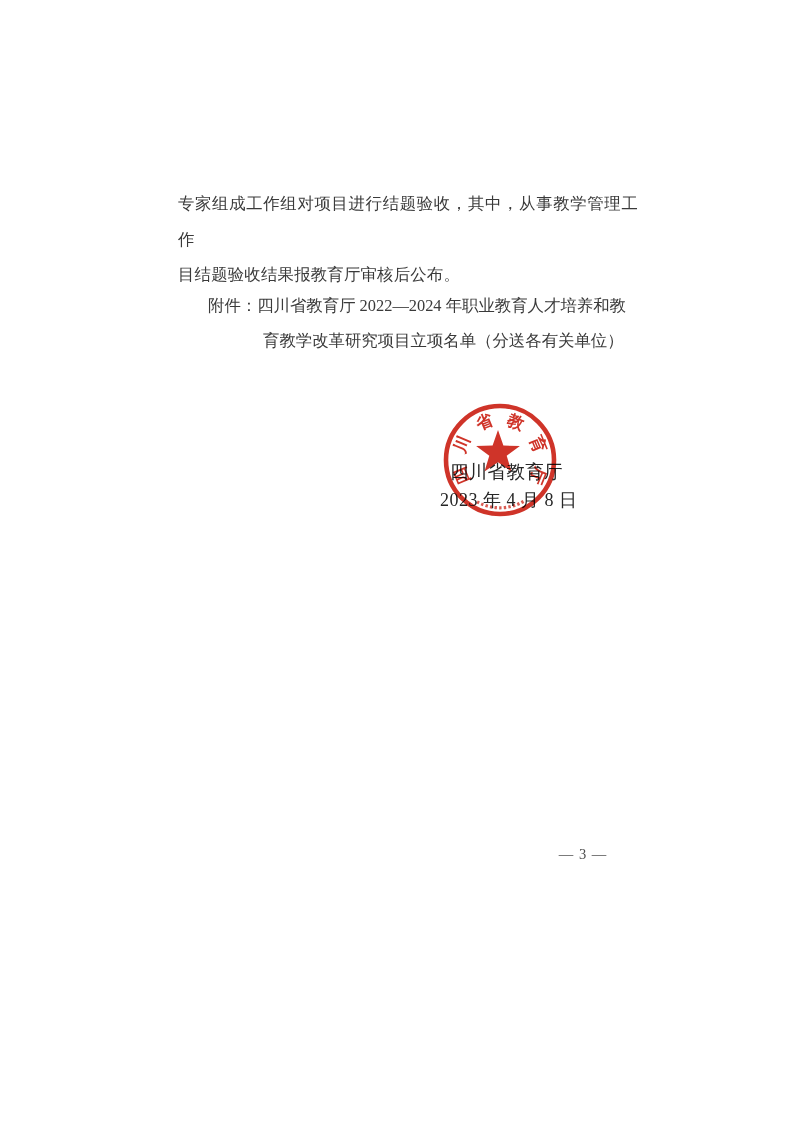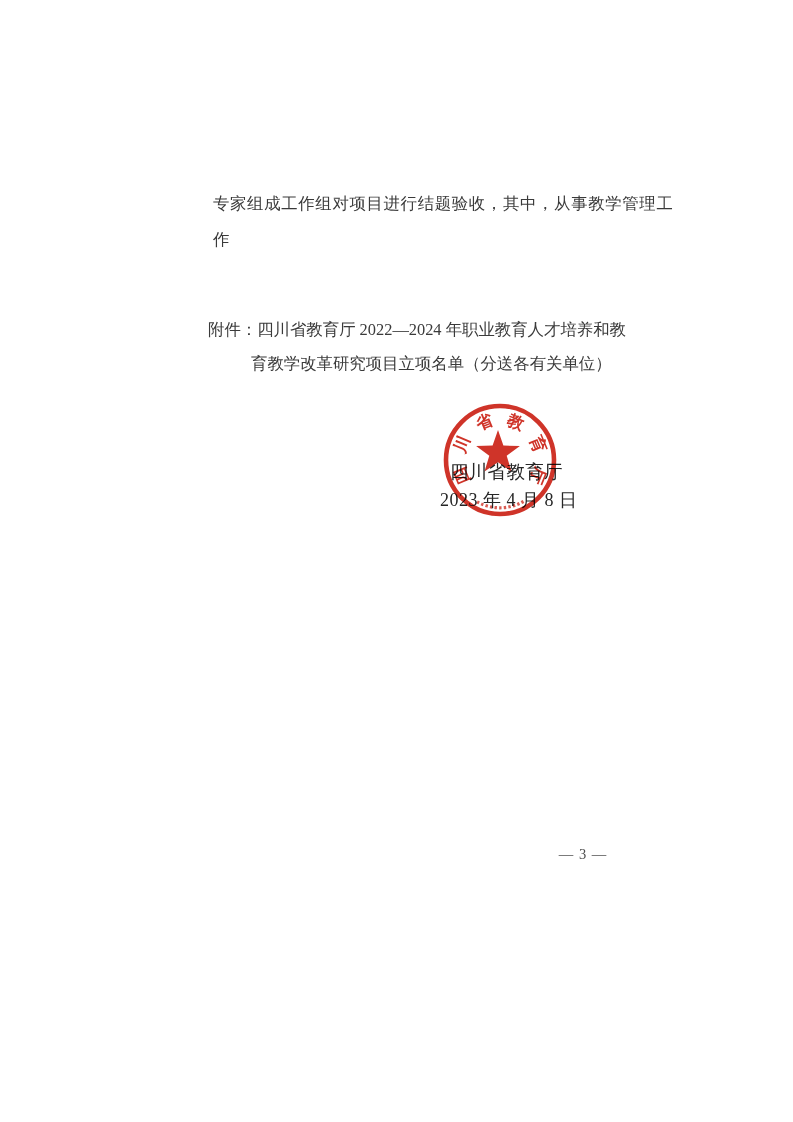--- a/index.html
+++ b/index.html
@@ -12,32 +12,31 @@
     font-family:"Liberation Serif","DejaVu Serif",serif;
     color:#3a3a3a;
   }
   .bodytext{
     position:absolute;
     left:178px;top:186px;
     width:460px;
     font-size:16.4px;
     line-height:35.5px;
     letter-spacing:0.2px;
-    margin-left:35px;
   }
   .bodytext .line{white-space:nowrap;}
   .bodytext .line.just{text-align:justify;text-align-last:justify;white-space:normal;}
   .attachment{
     position:absolute;
-    left:208px;top:312px;
+    left:208px;top:288px;
     width:440px;
     font-size:16.4px;
     line-height:35px;
   }
-  .attachment .att-line2{margin-left:43px;font-family:Liberation Mono, monospace;}
+  .attachment .att-line2{margin-left:55px;}
   .seal{
     position:absolute;
     left:441px;top:398px;
     width:120px;height:128px;
     mix-blend-mode:multiply;
     opacity:0.93;
   }
   .issuer{
     position:absolute;
     left:450px;top:462px;
@@ -69,20 +68,21 @@
     font-weight:bold;
   }
 </style>
 </head>
 <body>
 
 <div class="page">
 
   <div class="bodytext">
     <div class="line just">专家组成工作组对项目进行结题验收，其中，从事教学管理工作</div>
+    <div class="line">目结题验收结果报教育厅审核后公布。</div>
   </div>
 
   <div class="attachment">
     <div class="att-line1">
       <span>附件：</span><span>四川省教育厅 2022—2024 年职业教育人才培养和教</span>
     </div>
     <div class="att-line2">育教学改革研究项目立项名单（分送各有关单位）</div>
   </div>
 
   <div class="issuer">四川省教育厅</div>

